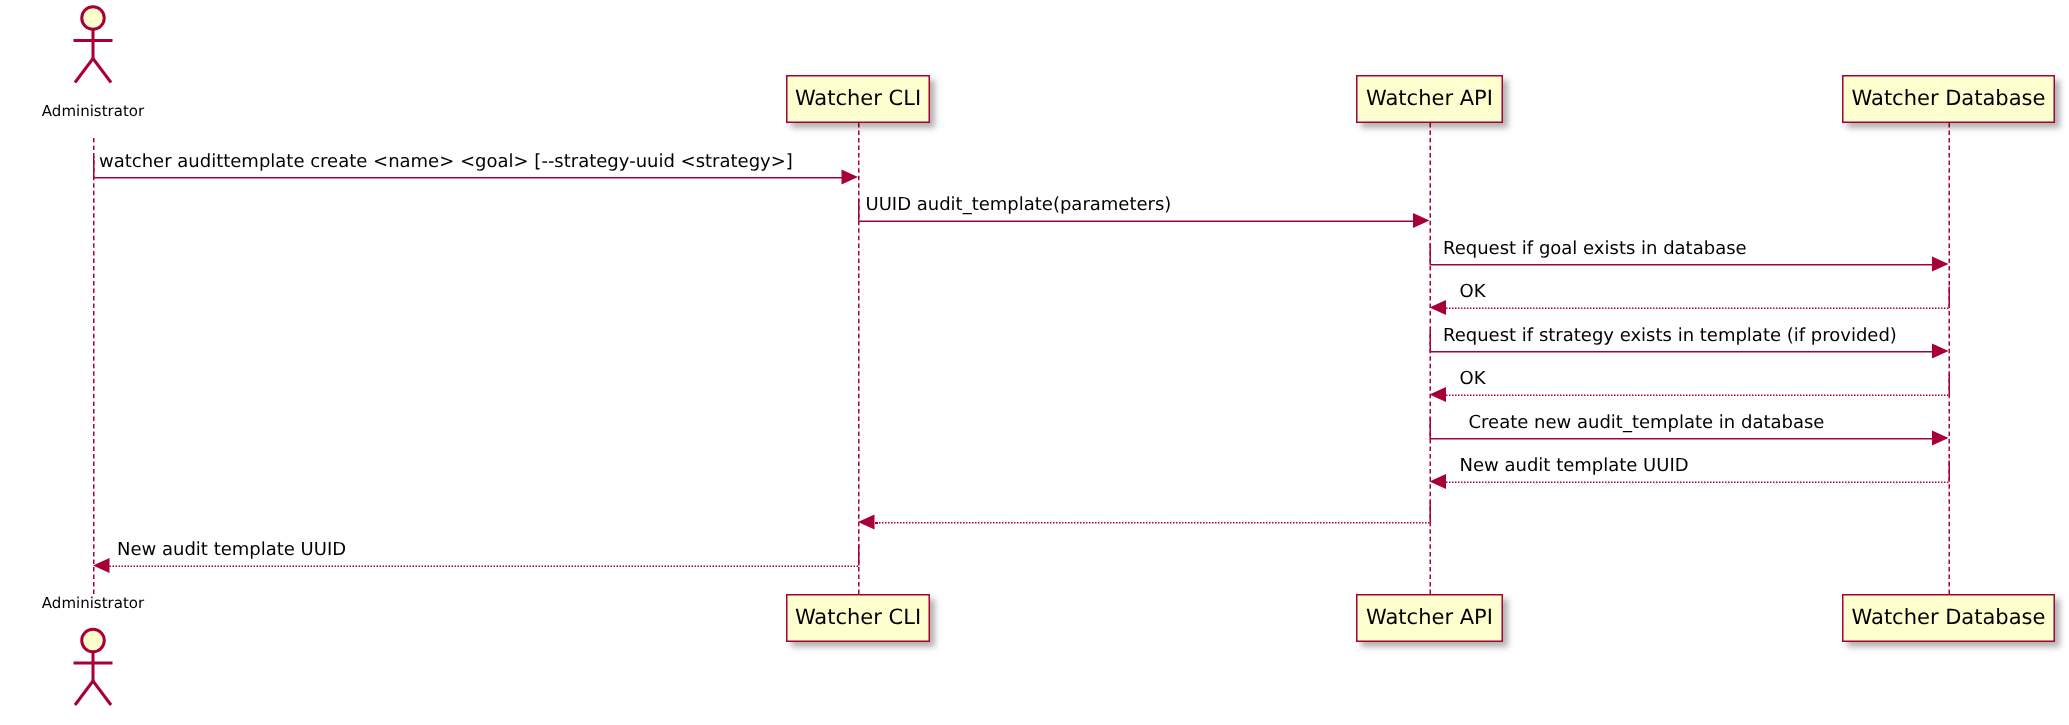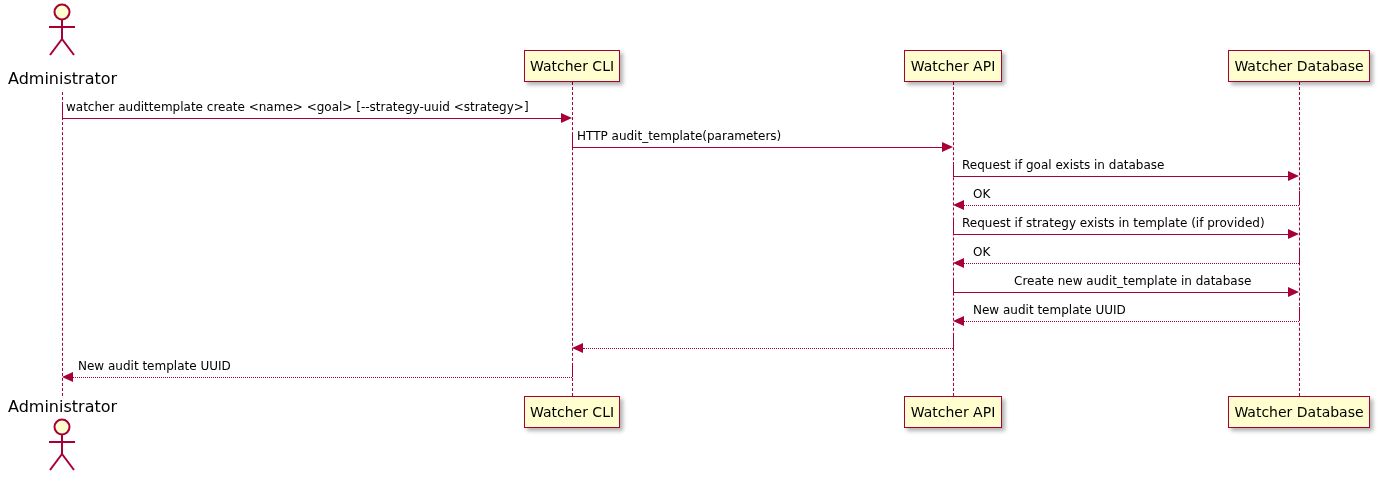--- a/index.html
+++ b/index.html
@@ -33,21 +33,21 @@
     justify-content: center;
     box-sizing: border-box;
     height: 32px;
     font-size: 14px;
     color: #000000;
     white-space: nowrap;
     padding: 0 10px;
   }
   .actor-label {
     position: absolute;
-    font-size: 16px;
+    font-size: 10px;
     color: #000000;
     white-space: nowrap;
     text-align: center;
   }
   .actor-figure {
     position: absolute;
     width: 42px;
     height: 56px;
   }
   .msg-line {
@@ -124,21 +124,21 @@
   <div class="participant-box" style="left:1228px; top:396px; width:142px;">Watcher Database</div>
 
   <div class="msg-stub" style="left:62px; top:104px; height:14px;"></div>
   <div class="msg-line" style="left:62px; top:118px; width:505px;"></div>
   <div class="arrowhead right" style="left:561px; top:113px;"></div>
   <div class="msg-label" style="left:66px; top:100px;">watcher audittemplate create &lt;name&gt; &lt;goal&gt; [--strategy-uuid &lt;strategy&gt;]</div>
 
   <div class="msg-stub" style="left:572px; top:133px; height:14px;"></div>
   <div class="msg-line" style="left:572px; top:147px; width:376px;"></div>
   <div class="arrowhead right" style="left:942px; top:142px;"></div>
-  <div class="msg-label" style="left:577px; top:129px;">HTTP audit_template(parameters)</div>
+  <div class="msg-label" style="left:577px; top:129px;">UUID audit_template(parameters)</div>
 
   <div class="msg-stub" style="left:953px; top:162px; height:14px;"></div>
   <div class="msg-line" style="left:953px; top:176px; width:341px;"></div>
   <div class="arrowhead right" style="left:1288px; top:171px;"></div>
   <div class="msg-label" style="left:962px; top:158px;">Request if goal exists in database</div>
 
   <div class="msg-stub" style="left:1299px; top:191px; height:14px;"></div>
   <div class="msg-line dotted" style="left:964px; top:205px; width:335px;"></div>
   <div class="arrowhead left" style="left:953px; top:200px;"></div>
   <div class="msg-label" style="left:973px; top:187px;">OK</div>
@@ -149,21 +149,21 @@
   <div class="msg-label" style="left:962px; top:216px;">Request if strategy exists in template (if provided)</div>
 
   <div class="msg-stub" style="left:1299px; top:249px; height:14px;"></div>
   <div class="msg-line dotted" style="left:964px; top:263px; width:335px;"></div>
   <div class="arrowhead left" style="left:953px; top:258px;"></div>
   <div class="msg-label" style="left:973px; top:245px;">OK</div>
 
   <div class="msg-stub" style="left:953px; top:278px; height:14px;"></div>
   <div class="msg-line" style="left:953px; top:292px; width:341px;"></div>
   <div class="arrowhead right" style="left:1288px; top:287px;"></div>
-  <div class="msg-label" style="left:1014px; top:274px;">Create new audit_template in database</div>
+  <div class="msg-label" style="left:979px; top:274px;">Create new audit_template in database</div>
 
   <div class="msg-stub" style="left:1299px; top:307px; height:14px;"></div>
   <div class="msg-line dotted" style="left:964px; top:321px; width:335px;"></div>
   <div class="arrowhead left" style="left:953px; top:316px;"></div>
   <div class="msg-label" style="left:973px; top:303px;">New audit template UUID</div>
 
   <div class="msg-stub" style="left:953px; top:334px; height:14px;"></div>
   <div class="msg-line dotted" style="left:583px; top:348px; width:370px;"></div>
   <div class="arrowhead left" style="left:572px; top:343px;"></div>
 

